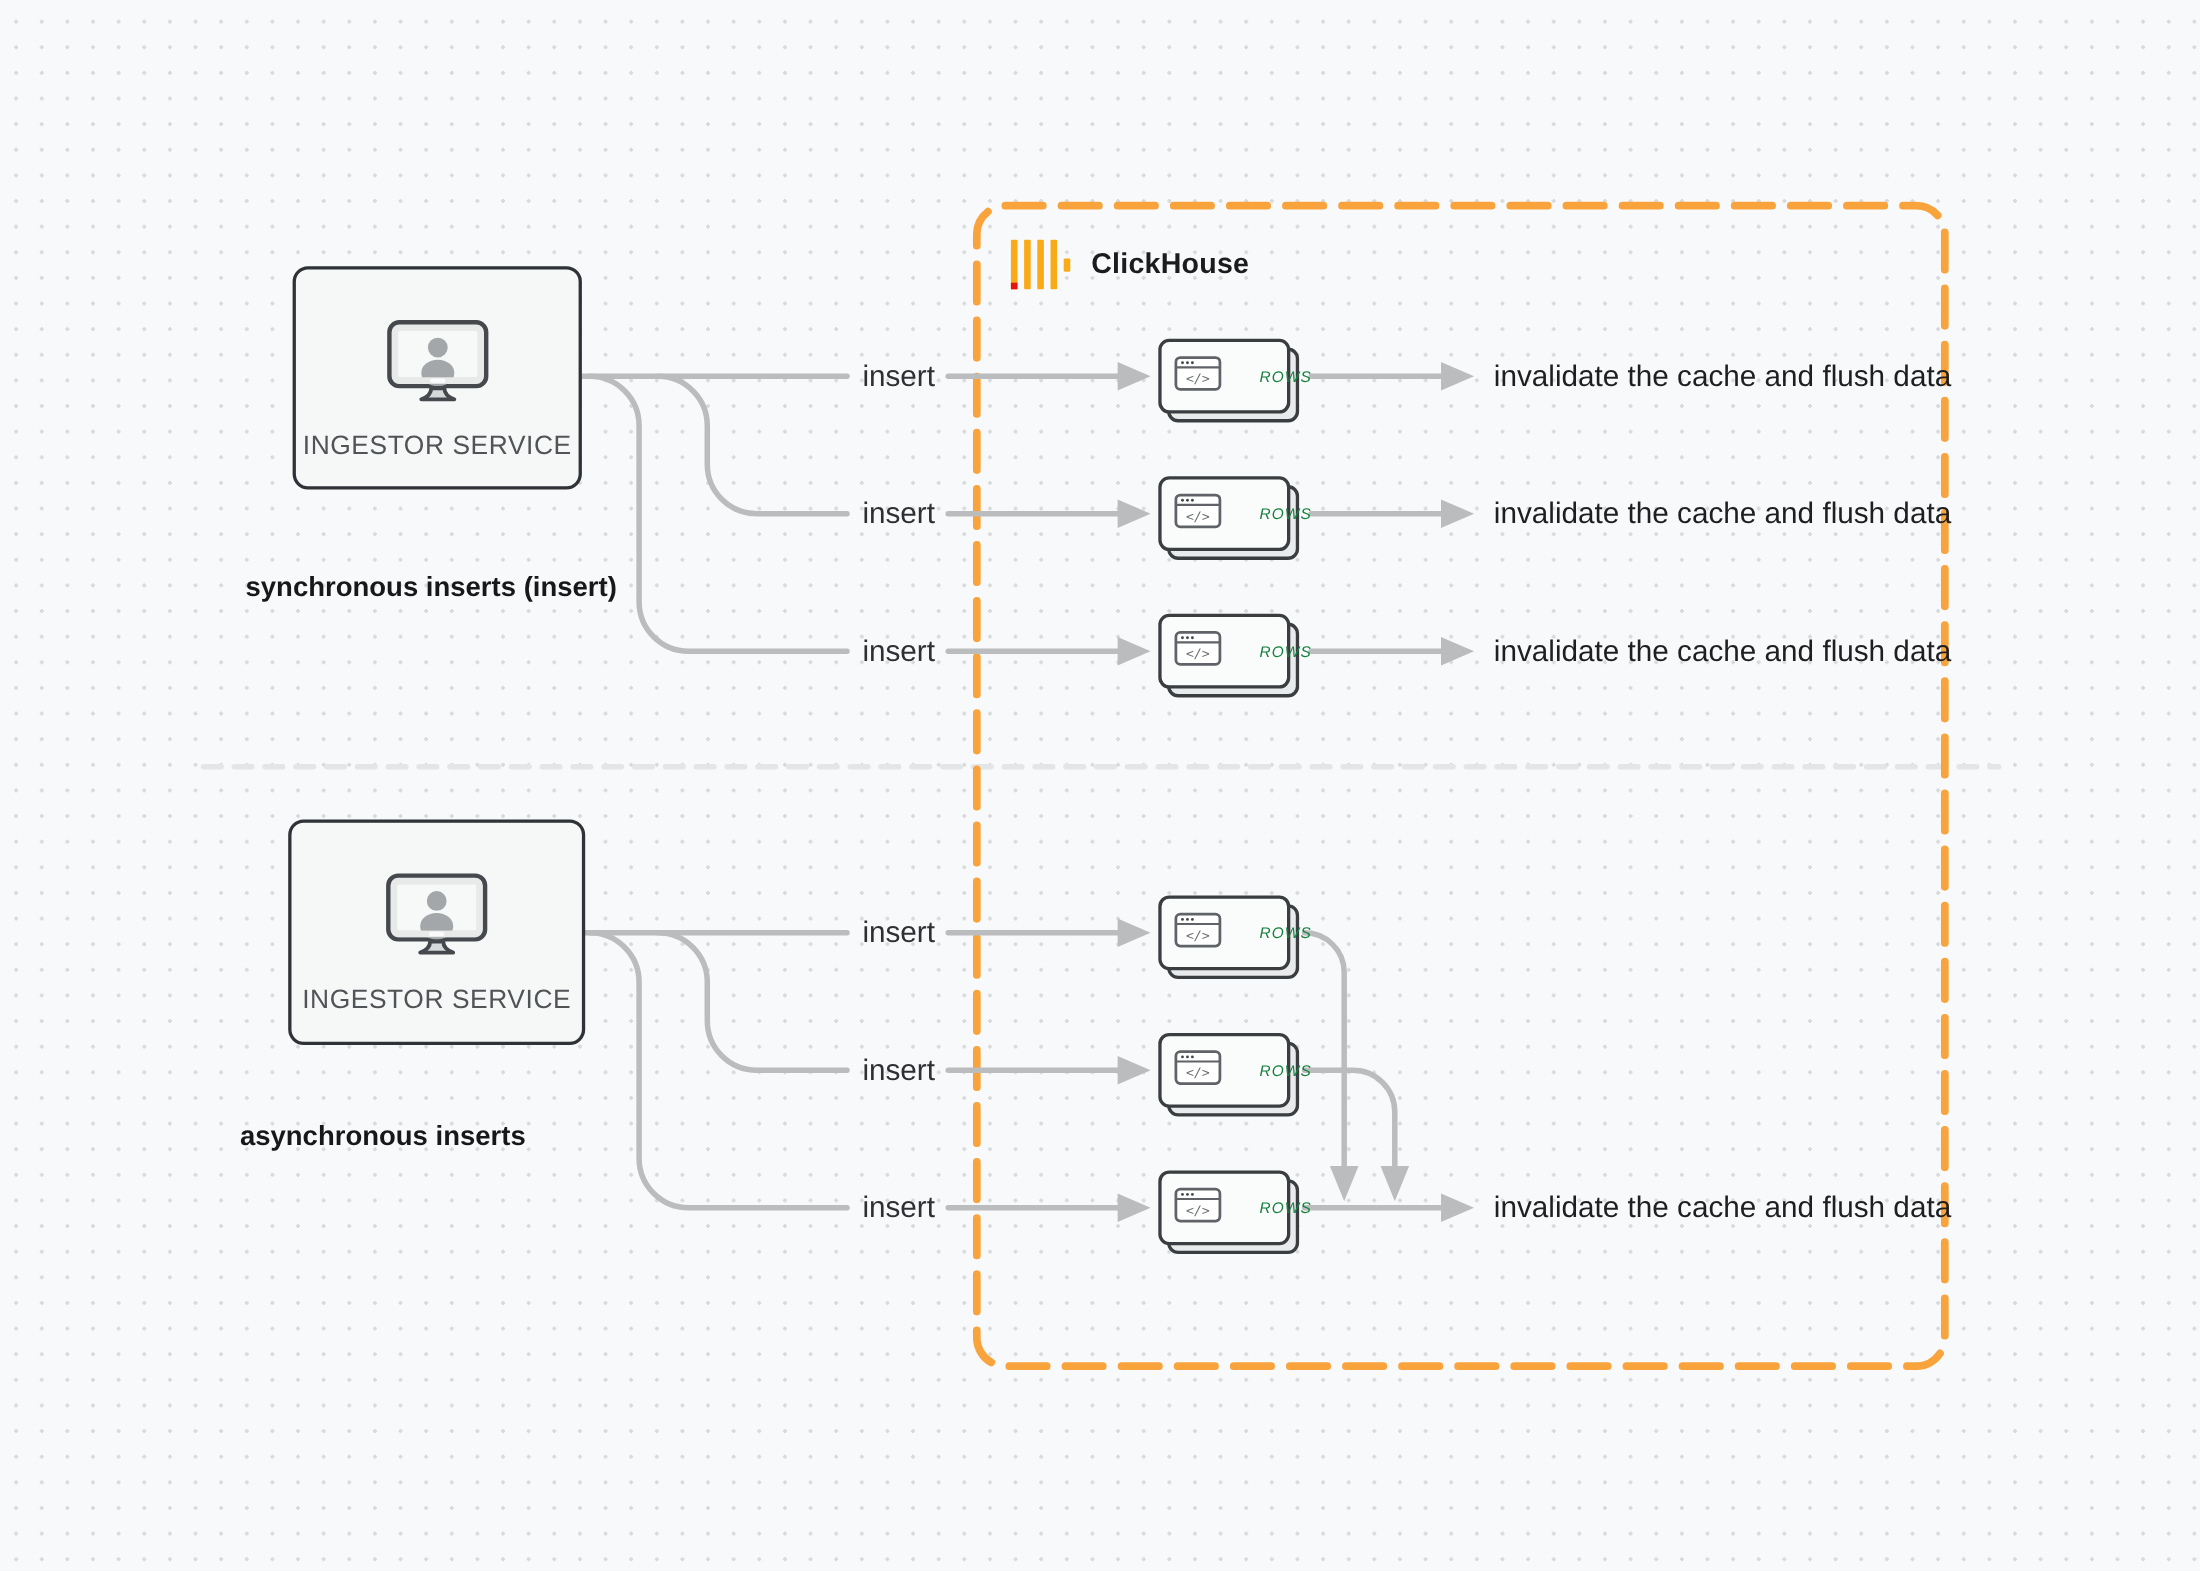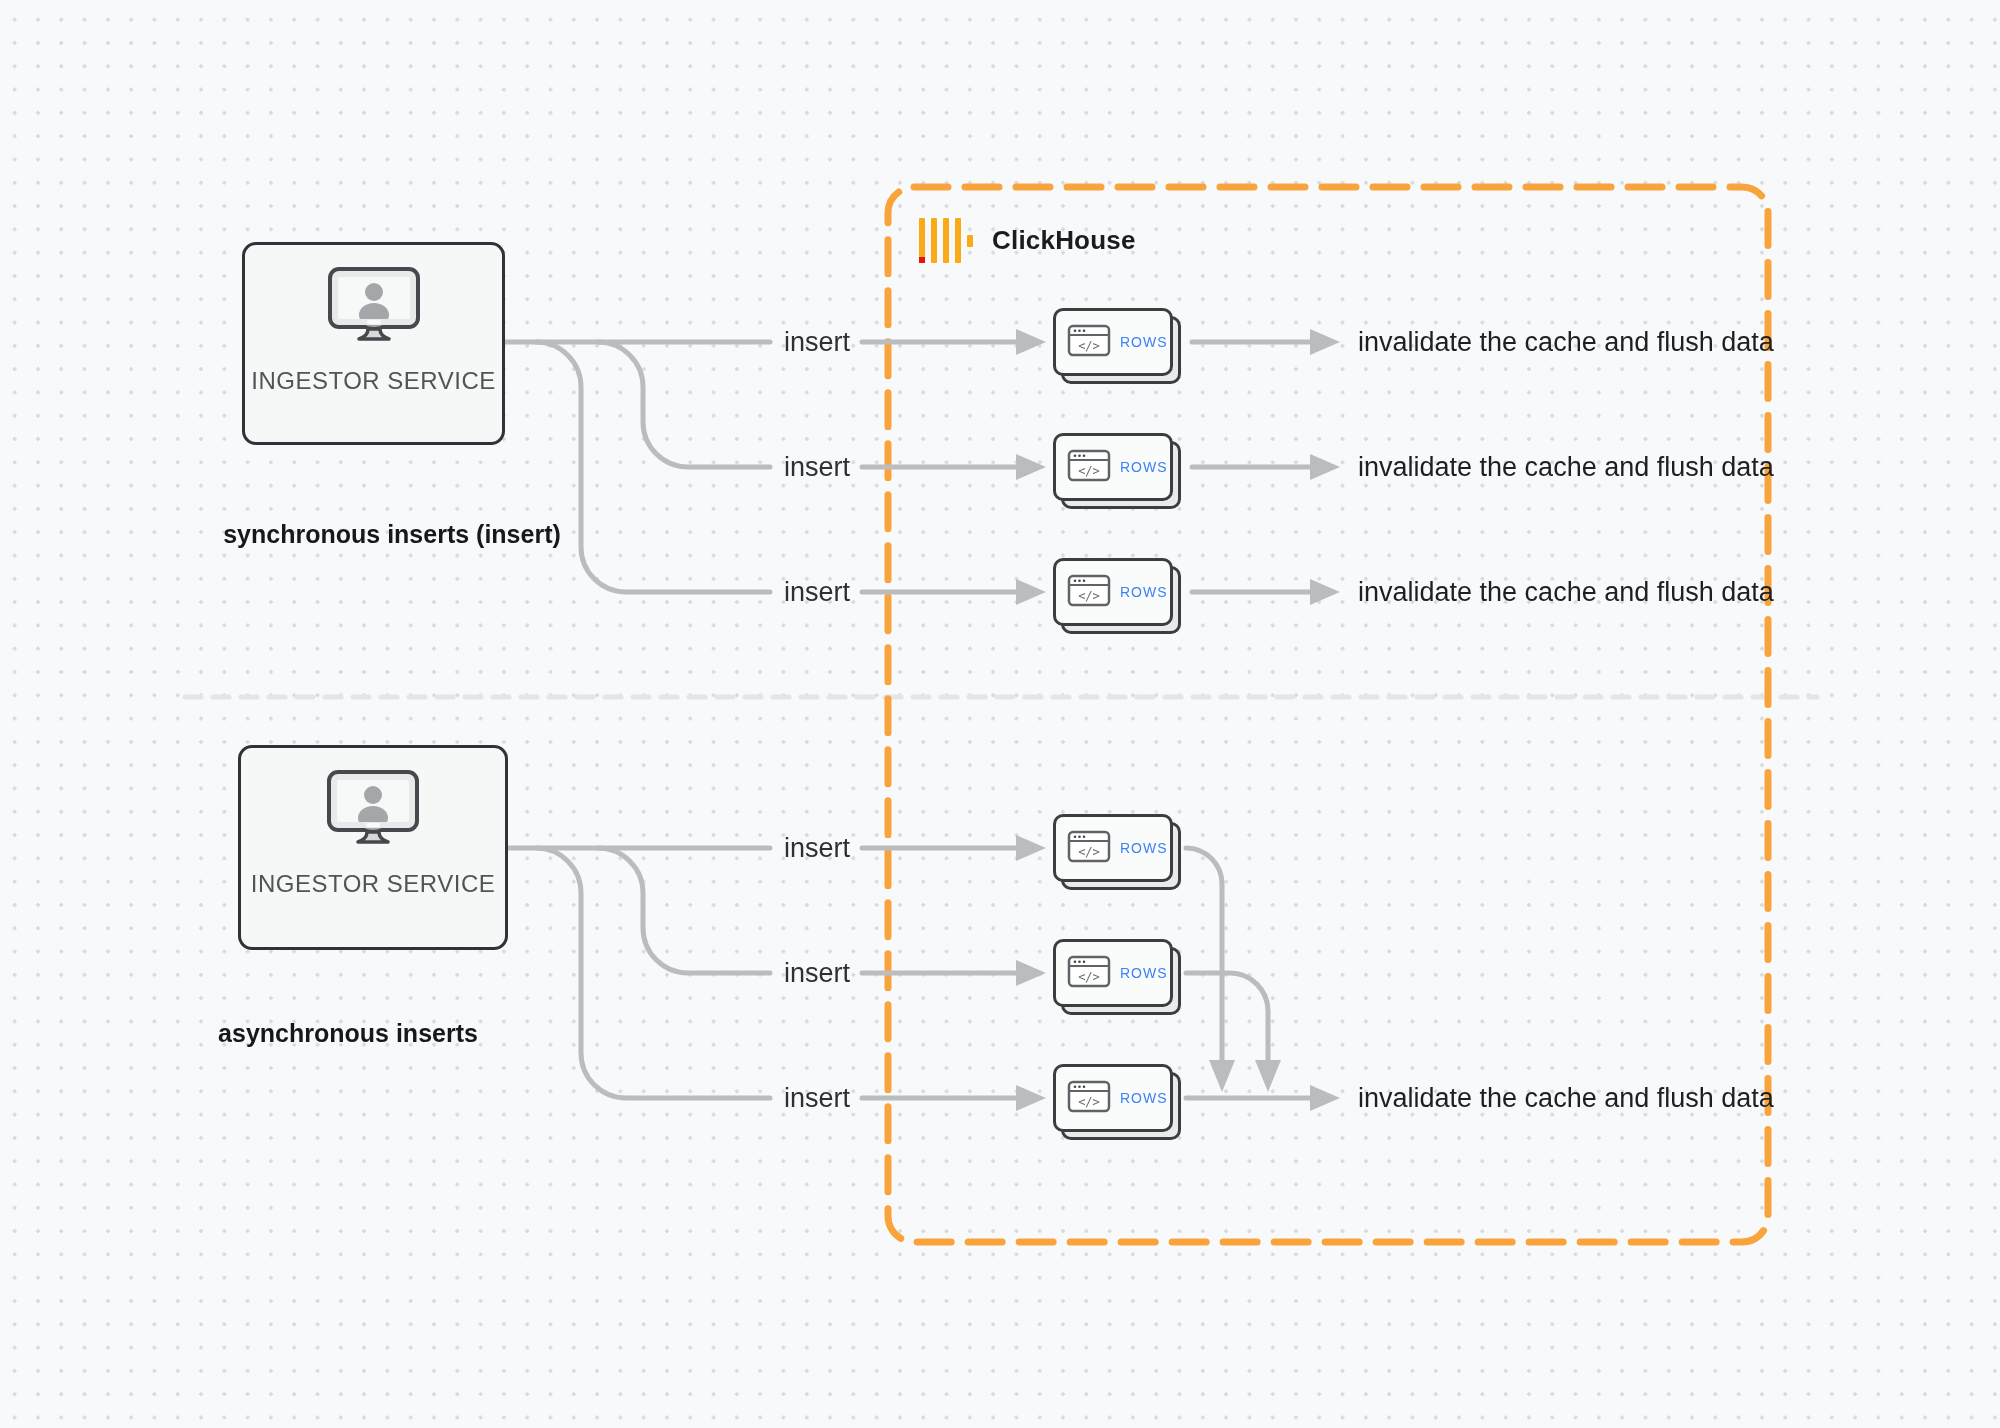--- a/index.html
+++ b/index.html
@@ -19,21 +19,22 @@
   svg.overlay{position:absolute;left:0;top:0;width:2000px;height:1428px;}
 
   
   .service-box{
     position:absolute;
     background:#f6f7f7;
     border:3.5px solid #2f3337;
     border-radius:14px;
     box-sizing:border-box;
     display:flex;flex-direction:column;align-items:center;
-    padding-top:20px;
+    padding-top:44px;
+    margin-left:24px;
   }
   .service-label{
     margin-top:20px;
     font-size:24px;color:#515457;letter-spacing:.5px;white-space:nowrap;
   }
 
   
   .caption{
     position:absolute;transform:translate(-50%,-50%);
     font-size:25px;font-weight:bold;color:#17181a;white-space:nowrap;
@@ -54,21 +55,21 @@
   .card-back{
     position:absolute;left:8px;top:8px;width:120px;height:68px;
     background:#e9eaeb;border:3px solid #3a3e41;border-radius:10px;box-sizing:border-box;
   }
   .card-front{
     position:absolute;left:0;top:0;width:120px;height:68px;
     background:#fafbfb;border:3px solid #3a3e41;border-radius:10px;box-sizing:border-box;
     display:flex;align-items:center;padding-left:11px;gap:9px;
   }
   .node-label{
-    font-size:14px;color:#3b82f6;letter-spacing:1px;white-space:nowrap;
+    font-style:italic;font-size:14px;color:#15803d;letter-spacing:1px;white-space:nowrap;margin-left:25px;
   }
 
   
   .ch-logo{position:absolute;left:919px;top:218px;height:45px;display:flex;gap:6px;align-items:stretch;}
   .ch-bar{width:6px;background:#fbaa17;border-radius:1px;position:relative;}
   .ch-bar-short{width:6px;height:12px;background:#fbaa17;border-radius:1px;align-self:center;}
   .ch-red{position:absolute;left:0;bottom:0;width:6px;height:6px;background:#e5140e;}
   .ch-wordmark{
     position:absolute;left:992px;top:240px;transform:translateY(-50%);
     font-size:26px;font-weight:600;color:#1b1c1e;white-space:nowrap;letter-spacing:.2px;

